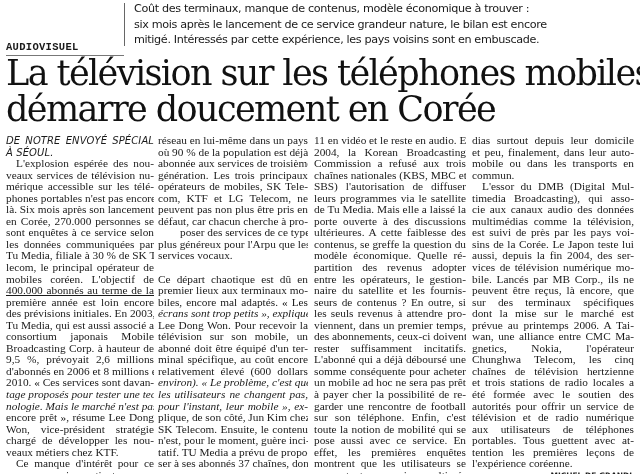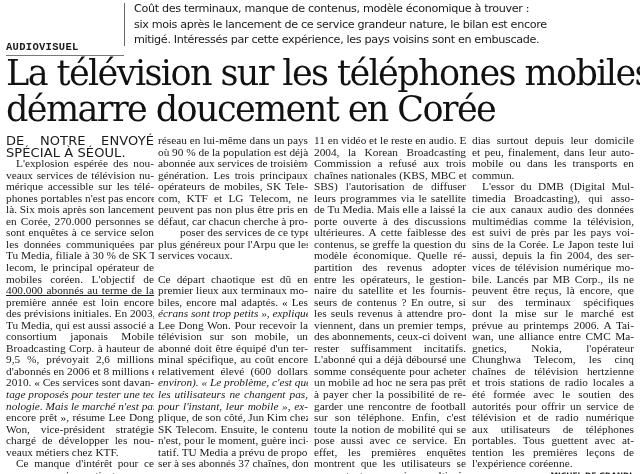--- a/index.html
+++ b/index.html
@@ -9,21 +9,21 @@
   .chapo { position:absolute; left:134px; top:1px; width:504px; font-family:"DejaVu Sans", sans-serif; font-size:11.2px; line-height:15.5px; letter-spacing:-0.35px; }
   .chapo div { white-space:nowrap; }
   .title { position:absolute; left:6px; top:55px; width:634px; font-family:"DejaVu Serif", serif; font-size:35px; line-height:36px; letter-spacing:-1.6px; color:#111; }
   .title div { white-space:nowrap; }
   .col { position:absolute; top:135px; font-family:"Liberation Serif", serif; font-size:11.3px; line-height:11.55px; text-align:justify; }
   .col div.l { white-space:nowrap; overflow:hidden; }
   .c1 { left:6px; width:148px; }
   .c2 { left:158px; width:150px; }
   .c3 { left:314px; width:152px; }
   .c4 { left:472px; width:162px; }
-  .dateline { font-family:"DejaVu Sans", sans-serif; font-size:13px; letter-spacing:0.1px; height:11.55px; }
+  .dateline { font-family:"DejaVu Sans", sans-serif; font-size:10px; letter-spacing:0.1px; height:11.55px;font-style:italic; }
   .blank { height:11.55px; }
   .sub { font-family:"DejaVu Sans", sans-serif; font-weight:bold; font-size:9.6px; letter-spacing:-0.2px; }
   .sig { font-family:"DejaVu Sans", sans-serif; font-size:7.5px; font-weight:bold; text-align:right; padding-right:2px; }
   i, .it { font-style:italic; }
 </style>
 </head>
 <body>
 
 <div class="rubric">AUDIOVISUEL</div>
 <div class="vsep"></div>

